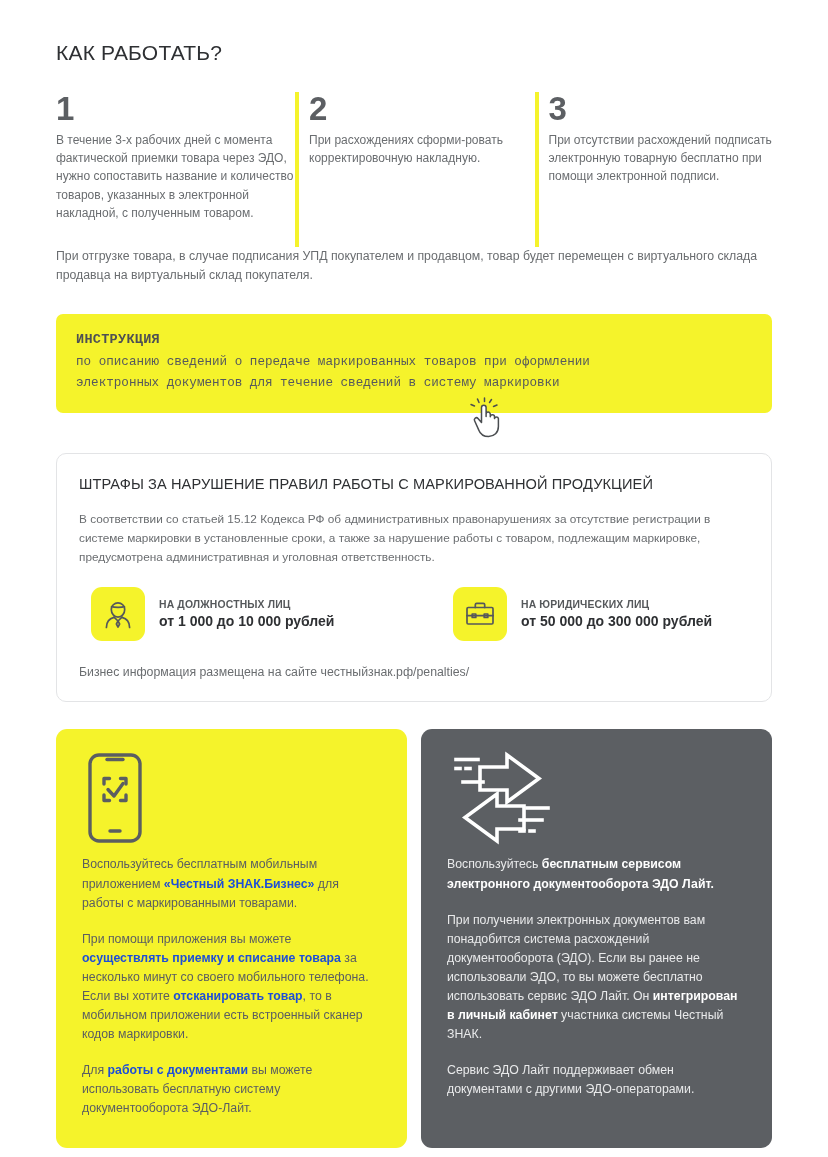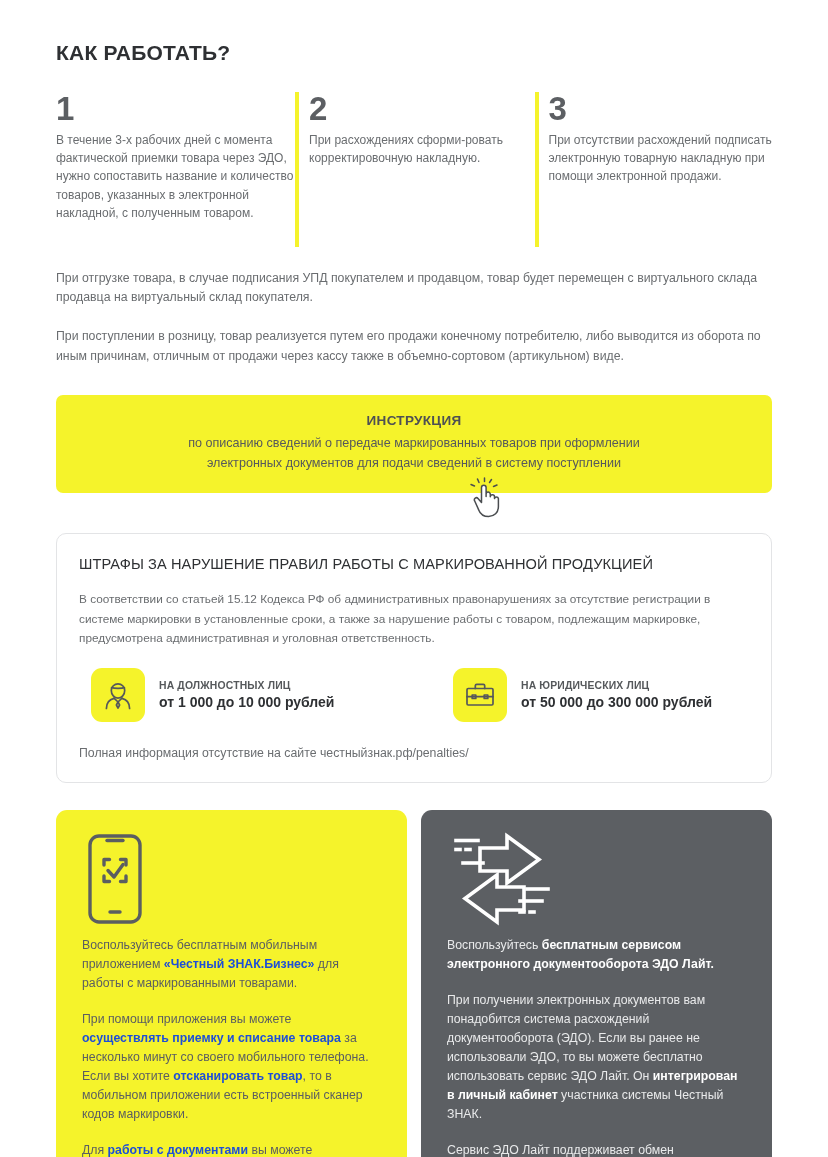--- a/index.html
+++ b/index.html
@@ -19,21 +19,21 @@
     width: 828px;
     height: 1157px;
     overflow: hidden;
     box-sizing: border-box;
     padding: 0 56px;
   }
 
   
   .section-title {
     font-size: 21px;
-    font-weight: bold;
+    font-weight: normal;
     color: #2e3033;
     letter-spacing: 0.2px;
     margin: 41px 0 0 0;
     padding: 0;
   }
 
   .steps {
     display: flex;
     margin-top: 27px;
     gap: 0;
@@ -69,30 +69,31 @@
     color: #6a6d70;
   }
 
   .para {
     font-size: 12.3px;
     line-height: 1.56;
     color: #6a6d70;
     margin: 0;
   }
   .para + .para { margin-top: 20px; }
-  #paras { margin-top: 22px; }
+  #paras { }
 
   
   .instruction {
     margin-top: 29px;
     background: #f5f32b;
     border-radius: 7px;
     padding: 18px 20px 20px;
-    text-align: center;
+    text-align: left;
     cursor: pointer;
+    font-family: Liberation Mono, monospace;
   }
   .instruction-title {
     font-size: 13.5px;
     font-weight: bold;
     color: #4e5053;
     letter-spacing: 0.3px;
     margin-bottom: 5px;
   }
   .instruction-sub {
     font-size: 12.6px;
@@ -215,33 +216,32 @@
       <div class="step-text">В течение 3-х рабочих дней с момента фактической приемки товара через ЭДО, нужно сопоставить название и количество товаров, указанных в электронной накладной, с полученным товаром.</div>
     </div>
     <div class="step">
       <span class="bar"></span>
       <div class="step-num">2</div>
       <div class="step-text">При расхождениях сформи-ровать корректировочную накладную.</div>
     </div>
     <div class="step">
       <span class="bar"></span>
       <div class="step-num">3</div>
-      <div class="step-text">При отсутствии расхождений подписать электронную товарную накладную при помощи электронной продажи.</div>
+      <div class="step-text">При отсутствии расхождений подписать электронную товарную бесплатно при помощи электронной подписи.</div>
     </div>
   </div>
 
   <div id="paras">
     <p class="para">При отгрузке товара, в случае подписания УПД покупателем и продавцом, товар будет перемещен с виртуального склада продавца на виртуальный склад покупателя.</p>
-    <p class="para">При поступлении в розницу, товар реализуется путем его продажи конечному потребителю, либо выводится из оборота по иным причинам, отличным от продажи через кассу также в объемно-сортовом (артикульном) виде.</p>
   </div>
 
   <div class="instruction">
     <div class="instruction-title">ИНСТРУКЦИЯ</div>
     <div class="instruction-sub">по описанию сведений о передаче маркированных товаров при оформлении</div>
-    <div class="instruction-sub">электронных документов для подачи сведений в систему поступлении</div>
+    <div class="instruction-sub">электронных документов для течение сведений в систему маркировки</div>
   </div>
 
   <div class="cursor-wrap">
     <svg class="cursor-hand" viewBox="0 0 40 44">
       <g stroke="#4a4d50" stroke-width="1.5" fill="none" stroke-linecap="round">
         <line x1="13" y1="5.5" x2="11.5" y2="2"></line>
         <line x1="18.5" y1="4.5" x2="18.5" y2="1"></line>
         <line x1="23.5" y1="5.5" x2="25.5" y2="2.5"></line>
         <line x1="8.5" y1="9" x2="5" y2="7.5"></line>
         <line x1="27.5" y1="9.5" x2="31" y2="8"></line>
@@ -292,21 +292,21 @@
             </g>
           </svg>
         </div>
         <div>
           <div class="fine-label">НА ЮРИДИЧЕСКИХ ЛИЦ</div>
           <div class="fine-amount">от 50 000 до 300 000 рублей</div>
         </div>
       </div>
     </div>
 
-    <div class="penalties-foot">Полная информация отсутствие на сайте честныйзнак.рф/penalties/</div>
+    <div class="penalties-foot">Бизнес информация размещена на сайте честныйзнак.рф/penalties/</div>
   </div>
 
   <div class="bottom">
 
     <div class="card card-yellow">
       <div class="card-icon">
         <svg width="66" height="94" viewBox="0 0 66 94">
           <g fill="none" stroke="#5b5e61" stroke-width="3.4" stroke-linecap="round" stroke-linejoin="round">
             <rect x="8" y="4" width="50" height="86" rx="9"></rect>
             <path d="M25 8.5 L41 8.5"></path>

